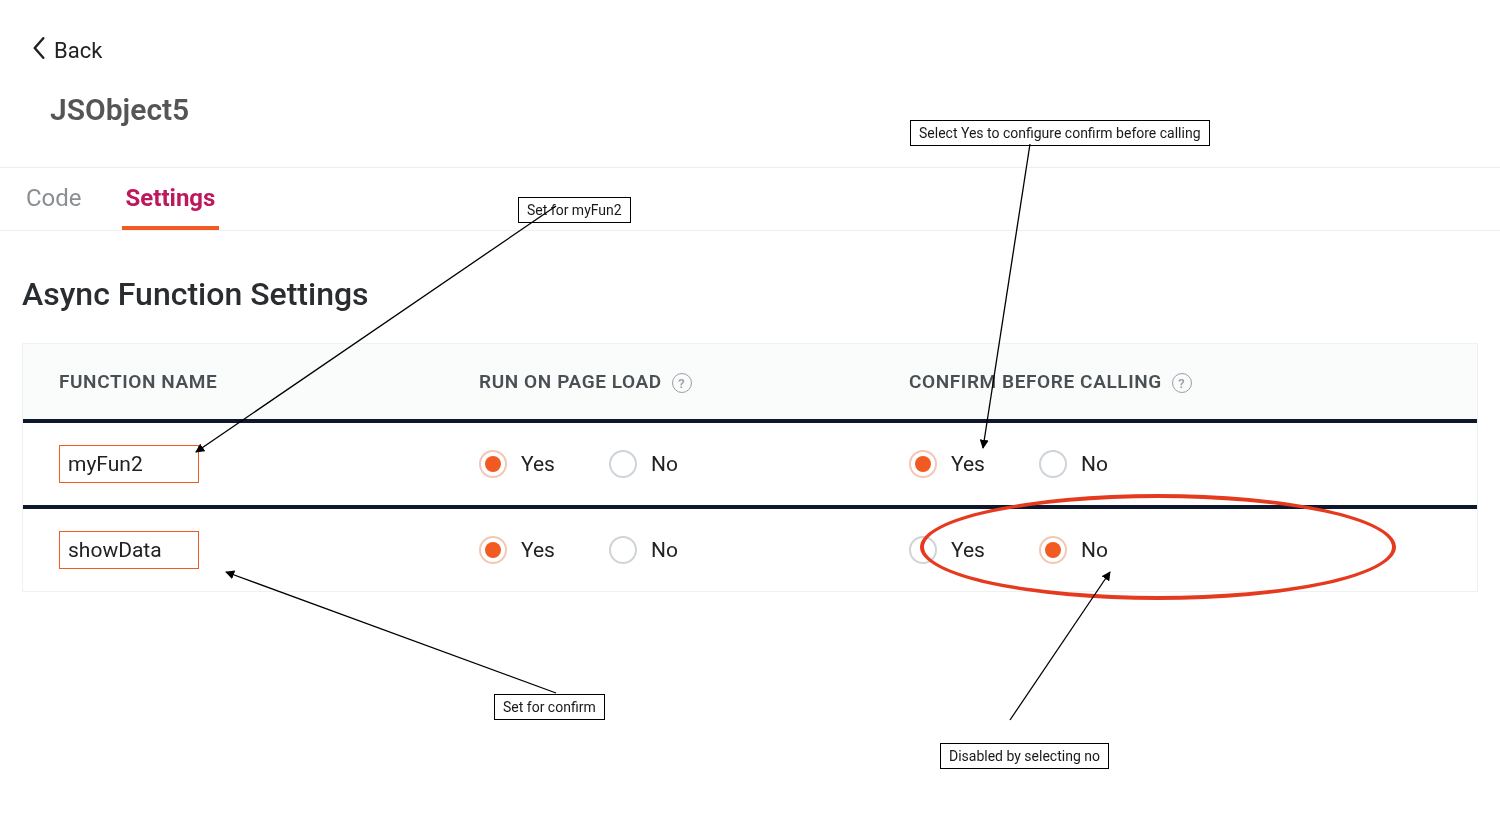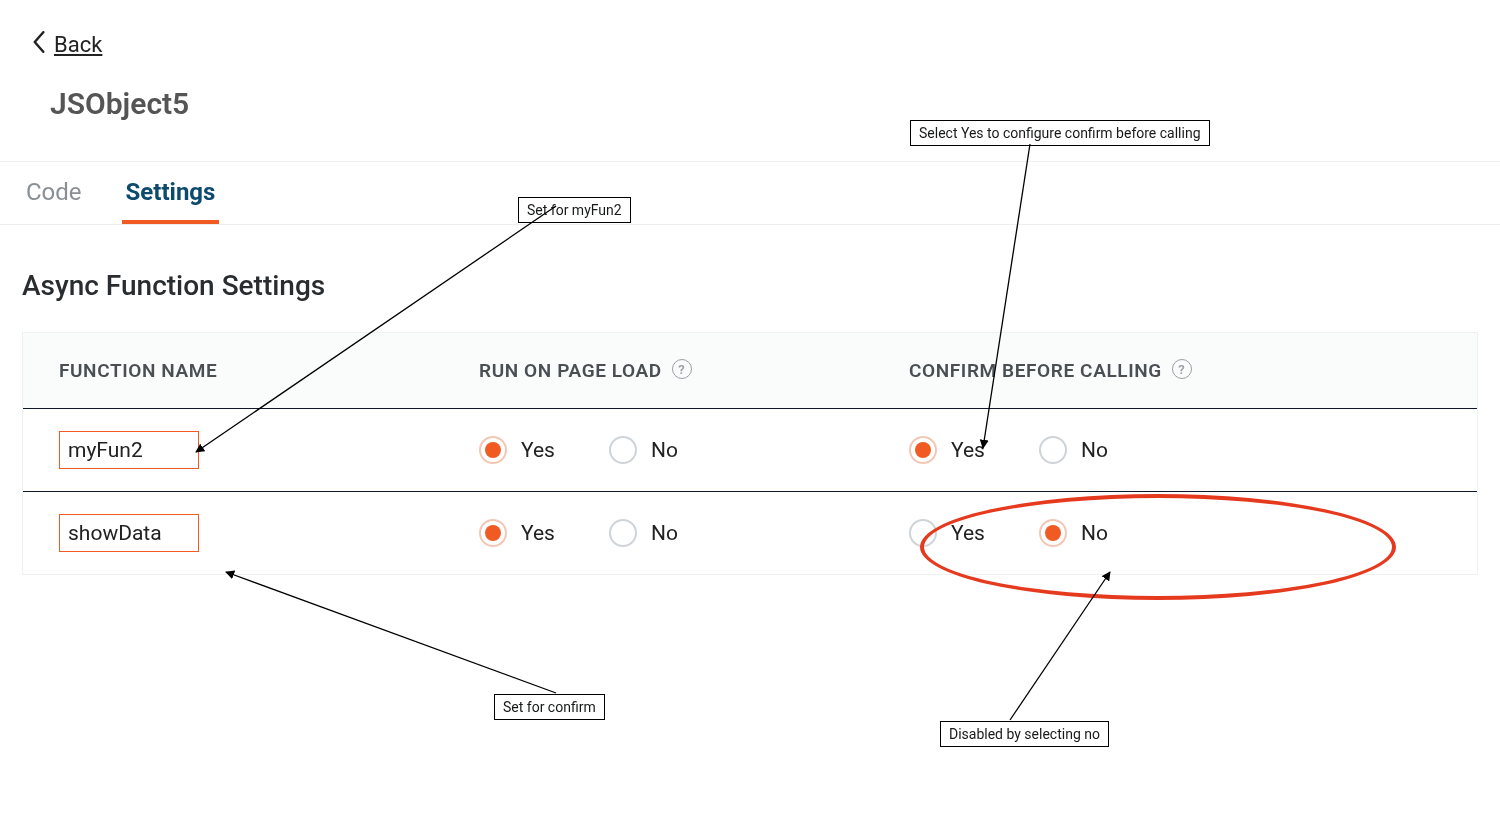--- a/index.html
+++ b/index.html
@@ -1,30 +1,30 @@
 <!DOCTYPE html>
 <html><head>
   <meta charset="utf-8">
   <style>
     * { box-sizing: border-box; margin: 0; padding: 0; }
     html, body { width: 1500px; height: 832px; font-family: -apple-system, BlinkMacSystemFont, "Segoe UI", Roboto, Helvetica, Arial, sans-serif; color: #18191a; background:#fff; }
     .page { padding: 20px 28px 0 28px; }
-    .back { display: inline-flex; align-items: center; gap: 8px; font-size: 22px; color:#222; cursor:pointer; user-select:none; margin: 11px 0 28px 4px; text-decoration: underline; }
+    .back { display: inline-flex; align-items: center; gap: 8px; font-size: 22px; color:#222; cursor:pointer; user-select:none; margin: 17px 0 28px 4px; }
     .back svg { width:14px; height:22px; }
     .title { font-size: 30px; font-weight: 600; color:#555; margin: 0 0 40px 22px; }
     .tabbar { border-top:1px solid #eceef0; border-bottom:1px solid #eceef0; padding: 0 22px; display:flex; gap: 36px; }
     .tab { font-size: 24px; padding: 16px 4px 14px; color:#8a8f94; cursor:pointer; border-bottom: 4px solid transparent; }
-    .tab.active { color:#0c4a6e; font-weight:700; border-bottom-color:#f15a22; }
-    .section-title { font-size: 28px; font-weight:500; color:#2a2d30; margin: 44px 22px 30px; }
+    .tab.active { color:#be185d; font-weight:700; border-bottom-color:#f15a22; }
+    .section-title { font-size: 32px; font-weight:500; color:#2a2d30; margin: 44px 22px 30px; }
     .table { margin: 0 22px; border:1px solid #eef0f2; }
     .thead, .trow { display:grid; grid-template-columns: 420px 430px 1fr; align-items:center; }
     .thead { background:#fafbfb; padding: 26px 36px; color:#4a4f54; font-size:19px; letter-spacing:.6px; font-weight:600; }
-    .th { display:flex; align-items:flex-start; gap:10px; }
+    .th { display:flex; align-items:flex-end; gap:10px; }
     .th .help { width:20px; height:20px; border:1.5px solid #9aa0a6; color:#9aa0a6; border-radius:50%; font-size:13px; display:inline-flex; align-items:center; justify-content:center; }
-    .trow { padding: 22px 36px; border-top:1px solid #0f172a; font-size:21px; color:#222; }
+    .trow { padding: 22px 36px; border-top:4px solid #0f172a; font-size:21px; color:#222; }
     .fn { display:inline-block; border:1.5px solid #f15a22; padding: 6px 12px 6px 8px; min-width:140px; }
     .radios { display:flex; gap:54px; align-items:center; }
     .radio { display:flex; align-items:center; gap:14px; cursor:pointer; }
     .dot { width:28px; height:28px; border-radius:50%; border:2px solid #cfd4d9; display:inline-flex; align-items:center; justify-content:center; background:#fff; }
     .dot.sel { border-color:#f3c7b5; }
     .dot.sel::after { content:""; width:16px; height:16px; border-radius:50%; background:#f15a22; display:block; }
 
     
     .callout { position:absolute; background:#fff; border:1px solid #000; font-size:14px; padding:4px 8px; white-space:nowrap; }
     #ovl { position:absolute; left:0; top:0; width:1500px; height:832px; pointer-events:none; }
@@ -113,21 +113,21 @@
           <span class="dot sel"></span>
           <span>No</span>
         </label>
     </div>
   </div>
 </div>
 
 <div class="callout" style="left:518px; top:182px;margin-top:15px;">Set for myFun2</div>
 <div class="callout" style="left:910px; top:120px;">Select Yes to configure confirm before calling</div>
 <div class="callout" style="left:494px; top:694px;">Set for confirm</div>
-<div class="callout" style="left:940px; top:721px;">Disabled by selecting no</div>
+<div class="callout" style="left:940px; top:743px;">Disabled by selecting no</div>
 
 <div class="ellipse" style="left:920px; top:494px; width:476px; height:106px;"></div>
 
 <svg id="ovl">
   <defs>
     <marker id="ah" viewBox="0 0 10 10" refX="9" refY="5" markerWidth="7" markerHeight="7" orient="auto-start-reverse">
       <path d="M0,0 L10,5 L0,10 z" fill="#000"></path>
     </marker>
   </defs>
   <line x1="556" y1="206" x2="196" y2="452" stroke="#000" stroke-width="1.3" marker-end="url(#ah)"></line>

